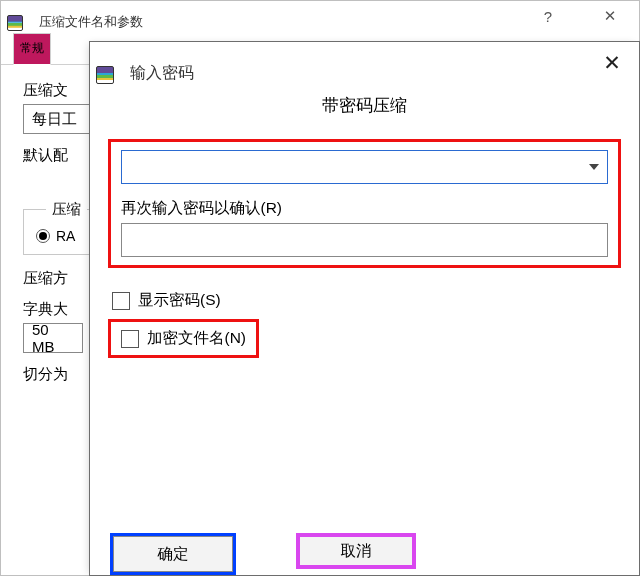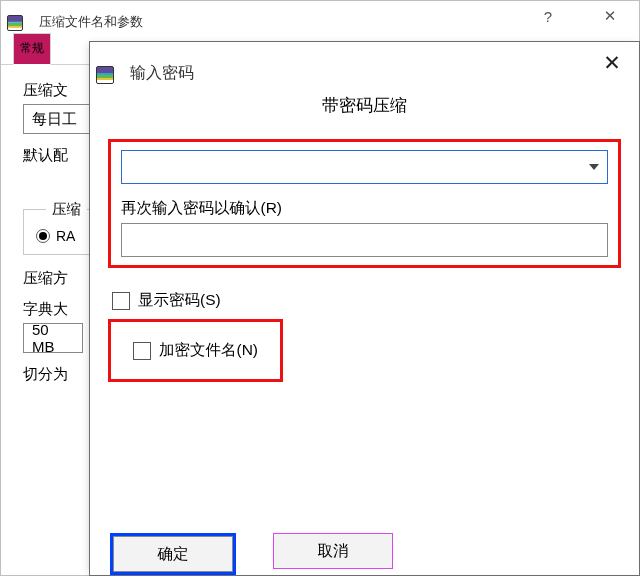--- a/index.html
+++ b/index.html
@@ -26,21 +26,21 @@
     .tab       { padding: 6px 6px 7px; font-size: 12px; border: 1px solid #d0d0d0; border-bottom: 1px solid #fff; background: #be185d; margin-bottom: -1px; }
     .body      { padding: 16px 22px 0 22px; }
     .row       { margin-bottom: 12px; }
     .lbl       { font-size: 15px; margin-bottom: 4px; display: block; }
     .textbox, .combo {
       width: 100%; height: 30px; border: 1px solid #888; background: #fff;
       padding: 0 8px; font-size: 15px;
     }
     .combo { display: flex; align-items: center; position: relative; }
     .dropbtn { width: 24px; height: 30px; border: 1px solid #888; background: #f7f7f7; display: inline-flex; align-items: center; justify-content: center; }
-    .btn { height: 30px; border: 1px solid #d946ef; background: #f3f3f3; padding: 0 14px; font-size: 14px; display: inline-flex; align-items: center; justify-content: center; }
+    .btn { height: 30px; border: 4px solid #d946ef; background: #f3f3f3; padding: 0 14px; font-size: 14px; display: inline-flex; align-items: center; justify-content: center; }
     .radio { width: 14px; height: 14px; border: 1px solid #555; border-radius: 50%; display: inline-flex; align-items: center; justify-content: center; margin-right: 6px; vertical-align: -2px; }
     .radio .dot { width: 8px; height: 8px; background: #000; border-radius: 50%; }
     .fieldset { border: 1px solid #c8c8c8; padding: 18px 12px 10px; position: relative; margin-bottom: 14px; }
     .fieldset .legend { position: absolute; top: -10px; left: 22px; background: #fff; padding: 0 6px; font-size: 14.5px; }
 
     
     .right-stub { position: absolute; right: 22px; }
     .right-stub.btn { width: 70px; }
 
     
@@ -62,21 +62,21 @@
     .pw-combo input { flex: 1; border: none; outline: none; height: 100%; padding: 0 8px; font-size: 15px; background: transparent; }
     .pw-combo .arrow { width: 26px; height: 100%; display: flex; align-items: center; justify-content: center; }
 
     .pw-text { height: 34px; width: 100%; border: 1px solid #888; padding: 0 8px; font-size: 15px; }
 
     .chk { display: flex; align-items: center; gap: 8px; font-size: 15.5px; margin: 6px 0; }
     .chk .box { width: 18px; height: 18px; border: 1px solid #555; background: #fff; }
 
     .organize-btn { width: 100%; height: 38px; border: 1px solid #888; background: #f1f1f1; font-size: 16px; display: flex; align-items: center; justify-content: center; }
 
-    .modal-footer { display: flex; gap: 37px; padding: 14px 20px 0; }
+    .modal-footer { display: flex; gap: 60px; padding: 14px 20px 0; }
     .modal-footer .btn { width: 120px; height: 36px; font-size: 15.5px; }
 
     .chev { width: 0; height: 0; border-left: 5px solid transparent; border-right: 5px solid transparent; border-top: 6px solid #444; }
   </style>
 </head>
 <body>
 
 <div class="win-parent">
 
   <div class="titlebar">
@@ -165,21 +165,21 @@
       <input class="pw-text" type="password" style="">
     </div>
 
     
     <label class="chk" style="margin-left:4px">
       <span class="box"></span>
       <span>显示密码(S)</span>
     </label>
 
     <div class="highlight-red" style="display:inline-block;padding:2px 6px;margin-top:2px">
-      <label class="chk" style="margin:16px">
+      <label class="chk" style="margin:4px">
         <span class="box"></span>
         <span>加密文件名(N)</span>
       </label>
     </div>
 
     <div style="height:44px"></div>
 
 
   </div>
 

